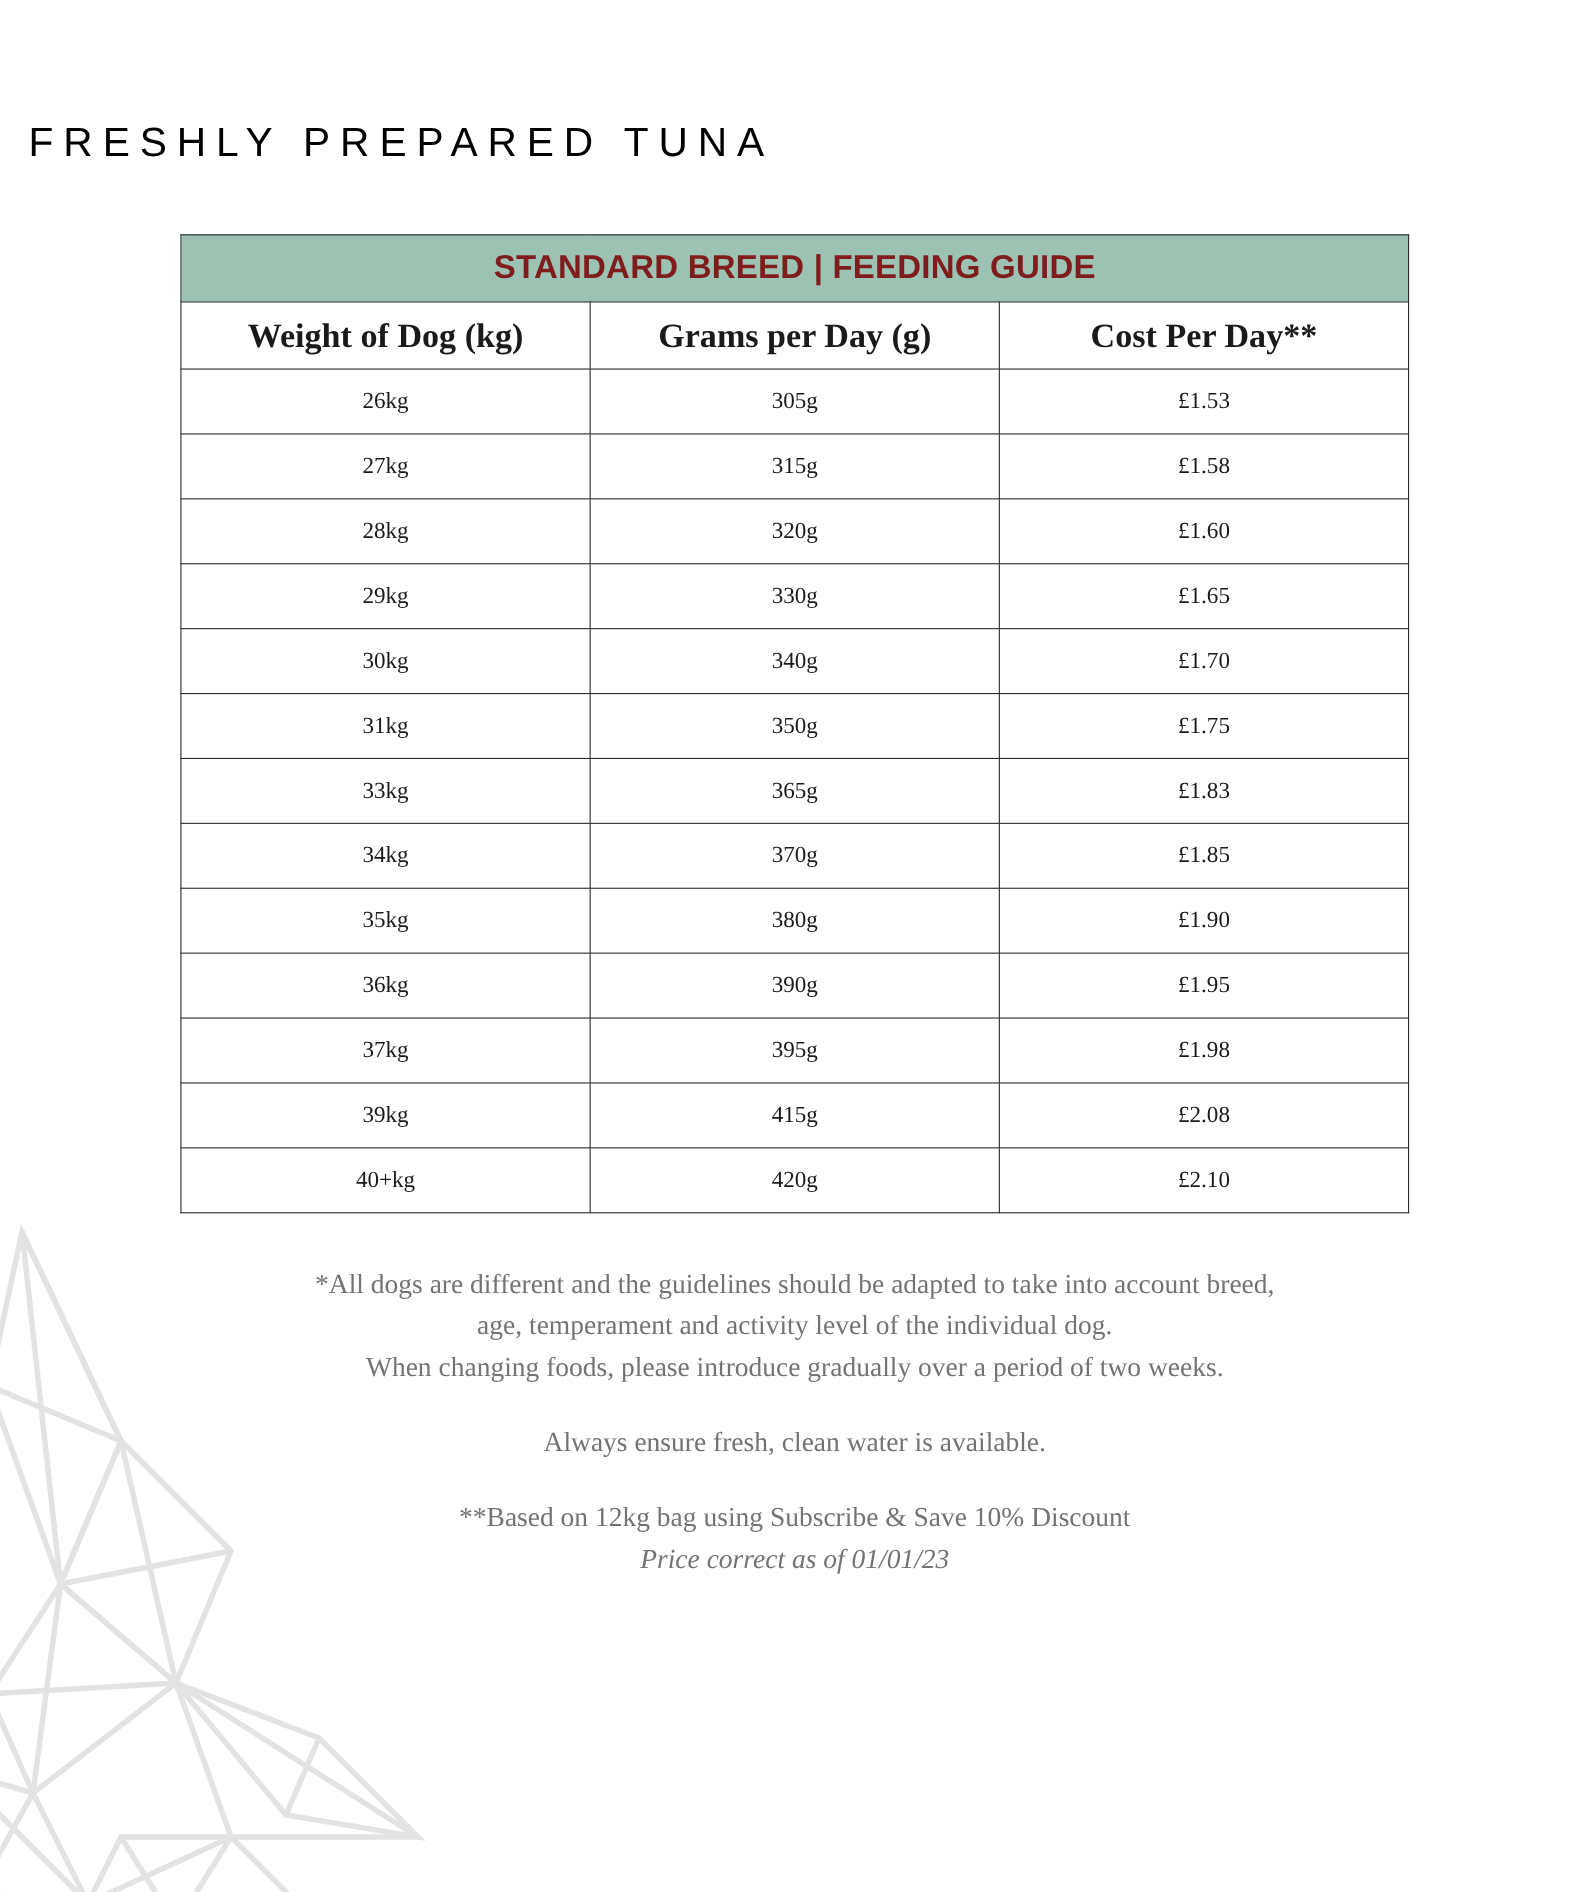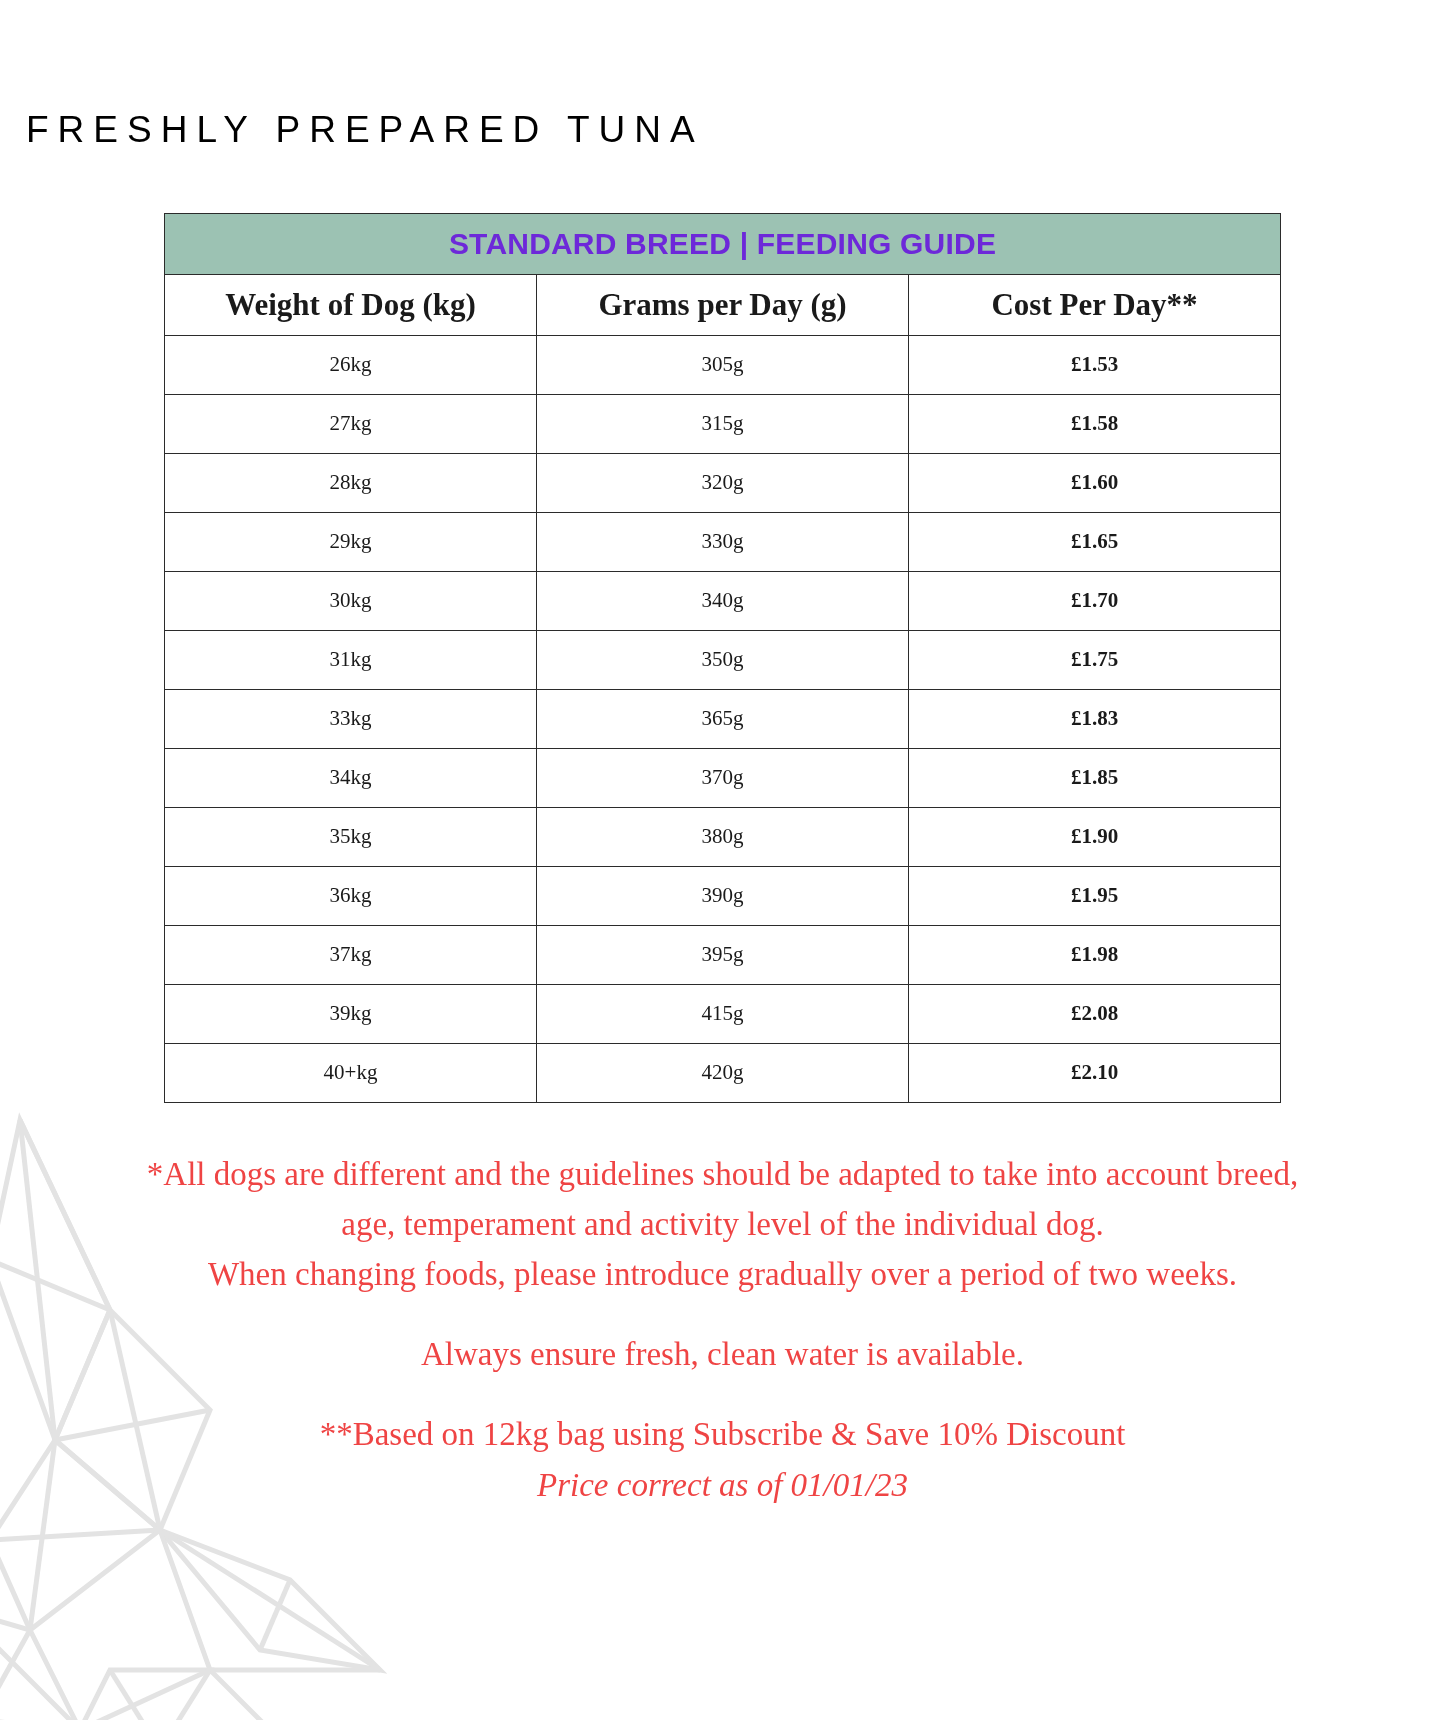--- a/index.html
+++ b/index.html
@@ -53,21 +53,21 @@
     table-layout: fixed;
   }
 
   table.feeding td, table.feeding th {
     border: 1px solid #2b2b2b;
     padding: 0;
   }
 
   .banner-cell {
     background: #9cc2b3;
-    color: #6d28d9;
+    color: #7f1d1d;
     text-align: center;
     font-family: "Liberation Sans", sans-serif;
     font-weight: bold;
     font-size: 30px;
     letter-spacing: 0.2px;
     height: 60px;
     border: 1px solid #2b2b2b;
   }
 
   .col-head {
@@ -80,36 +80,36 @@
   }
 
   .cell {
     text-align: center;
     font-size: 21px;
     height: 58px;
     color: #1a1a1a;
   }
 
   .cell.cost {
-    font-weight: bold;
+    font-weight: normal;
   }
 
   .col1 { width: 348px; }
   .col2 { width: 350px; text-align: center; }
   .col3 { width: 345px; }
 
   .notes {
     position: relative;
     z-index: 2;
     text-align: center;
     margin: 46px auto 0 auto;
     width: 1250px;
-    font-size: 33px;
+    font-size: 25px;
     line-height: 1.52;
-    color: #ef4444;
+    color: #737373;
   }
 
   .notes p {
     margin: 0;
   }
 
   .notes .gap {
     height: 30px;
   }
 

